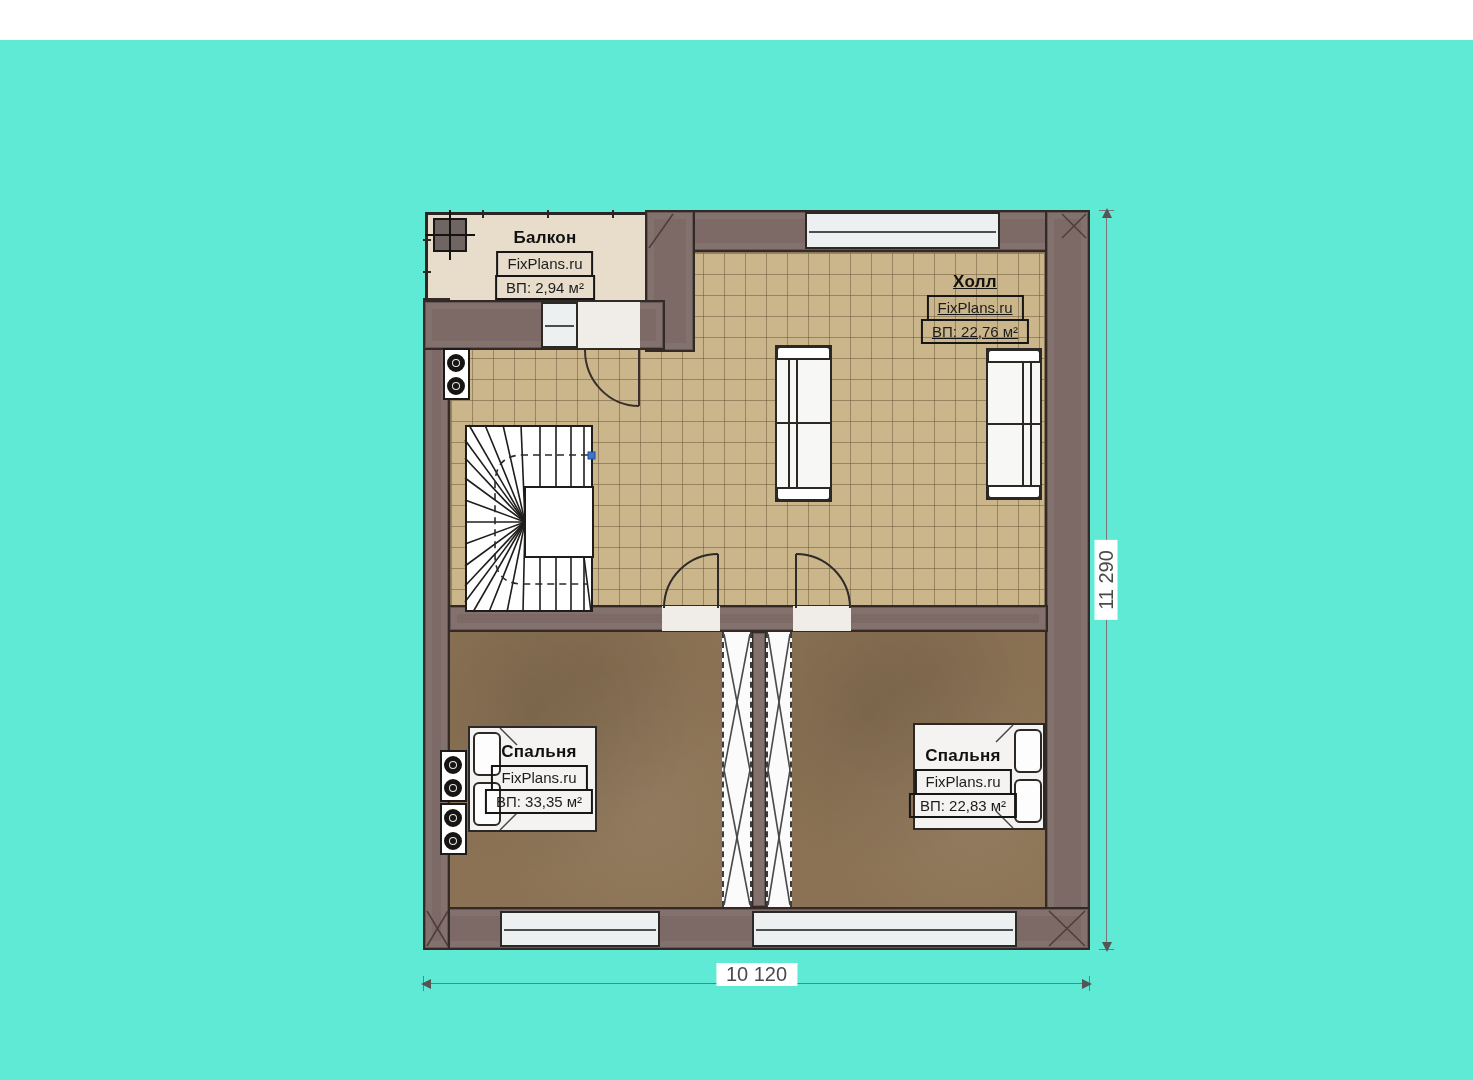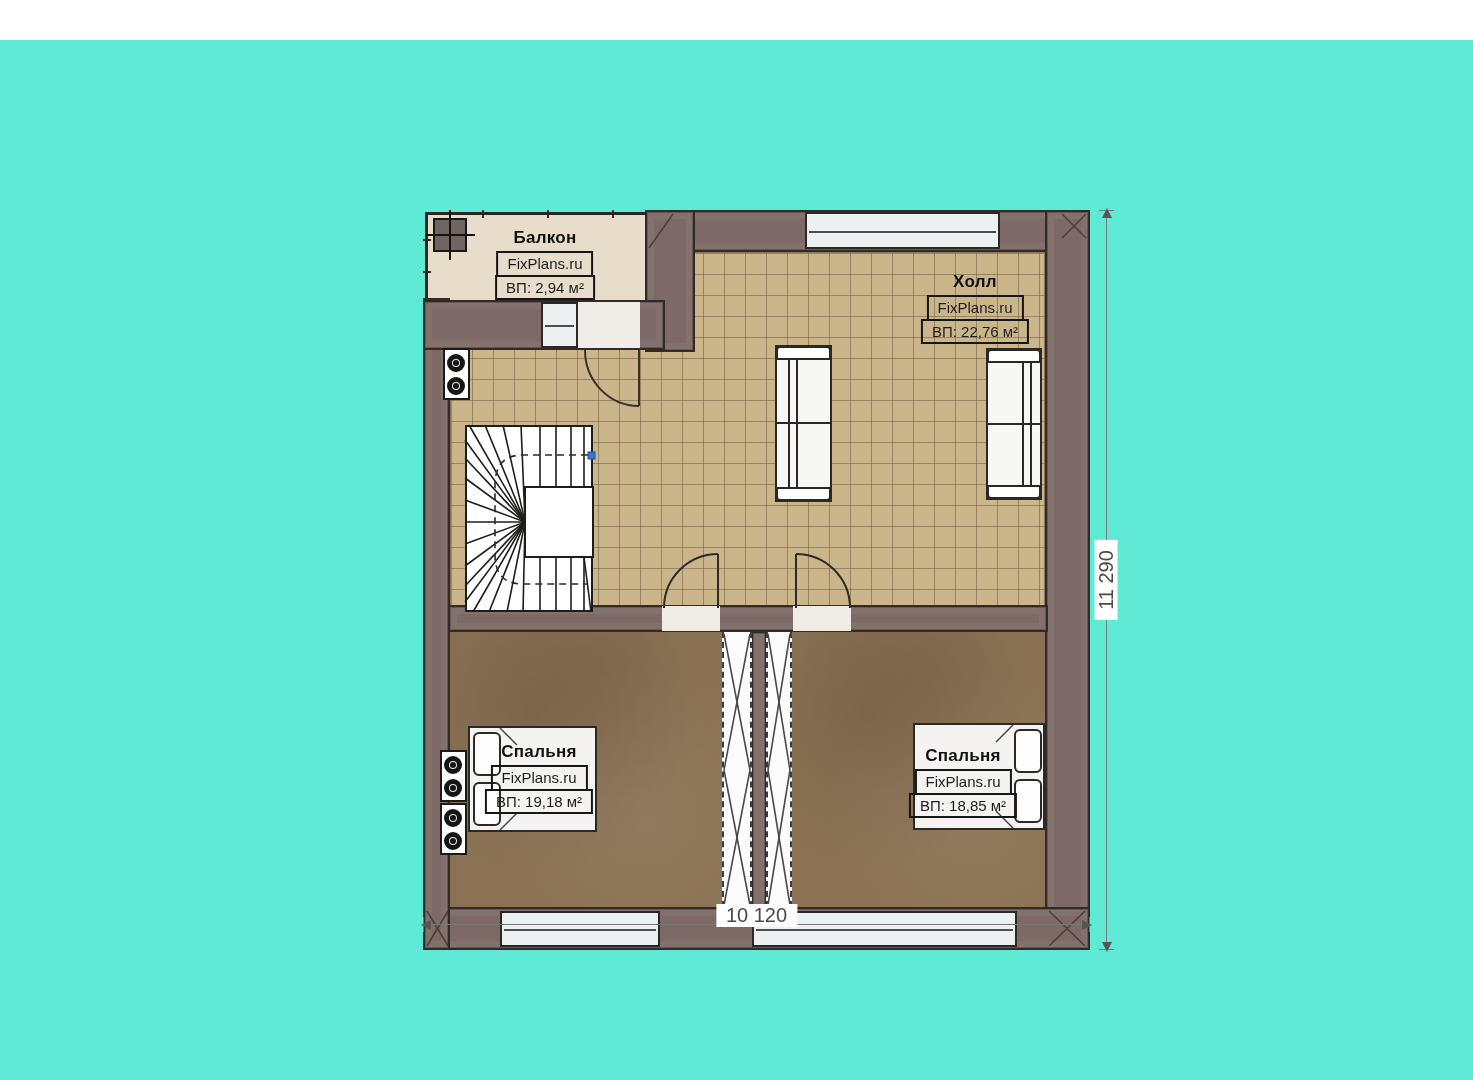--- a/index.html
+++ b/index.html
@@ -76,21 +76,21 @@
   
   .room-label{position:absolute;display:flex;flex-direction:column;align-items:center;
     transform:translateX(-50%);z-index:40;color:#141414;}
   .room-name{font-size:17px;font-weight:700;letter-spacing:.3px;margin-bottom:3px;color:#111;}
   .label-box{border:2px solid #161616;padding:1px 9px;font-size:15px;line-height:1.3;
     white-space:nowrap;color:#1c1c1c;text-align:center;}
   .label-box + .label-box{margin-top:-2px;}
 
   
   .dim{position:absolute;z-index:50;color:#4a4a4a;font-size:20px;}
-  .dim-bottom{left:423px;top:864px;width:667px;height:40px;text-align:right;}
+  .dim-bottom{left:423px;top:923px;width:667px;height:40px;text-align:right;}
   .dim-bottom .dline{position:absolute;left:0;right:0;top:20px;height:0;border-top:1.5px solid #777;}
   .dim-bottom .tick{position:absolute;top:13px;width:0;height:15px;border-left:1.5px solid #777;}
   .arrow{position:absolute;width:0;height:0;border:solid transparent;}
   .dim-bottom .arrow-left{left:-2px;top:16px;border-width:5px 10px 5px 0;border-right-color:#555;}
   .dim-bottom .arrow-right{right:-2px;top:16px;border-width:5px 0 5px 10px;border-left-color:#555;}
   .dim-bottom .dtext{position:absolute;left:50%;top:0;transform:translateX(-50%);
     background:#ffffff;padding:0 10px;}
   .dim-right{left:1086px;top:170px;width:40px;height:740px;}
   .dim-right .dline{position:absolute;top:0;bottom:0;left:20px;width:0;border-left:1.5px solid #777;}
   .dim-right .tick{position:absolute;left:13px;height:0;width:15px;border-top:1.5px solid #777;}
@@ -270,34 +270,34 @@
           <line x1="25" y1="701" x2="4" y2="736"></line>
         <line x1="226" y1="38" x2="250" y2="4"></line>
       </g>
     </svg>
 
     <div class="room-label" style="left:122px;top:18px;">
       <div class="room-name">Балкон</div>
       <div class="label-box">FixPlans.ru</div>
       <div class="label-box">ВП: 2,94 м²</div>
     </div>
-    <div class="room-label" style="left:552px;top:62px;">
+    <div class="room-label" style="left:552px;top:62px;text-decoration:underline;">
       <div class="room-name">Холл</div>
       <div class="label-box">FixPlans.ru</div>
       <div class="label-box">ВП: 22,76 м²</div>
     </div>
     <div class="room-label" style="left:116px;top:532px;">
       <div class="room-name">Спальня</div>
       <div class="label-box">FixPlans.ru</div>
-      <div class="label-box">ВП: 19,18 м²</div>
+      <div class="label-box">ВП: 33,35 м²</div>
     </div>
     <div class="room-label" style="left:540px;top:536px;">
       <div class="room-name">Спальня</div>
       <div class="label-box">FixPlans.ru</div>
-      <div class="label-box">ВП: 18,85 м²</div>
+      <div class="label-box">ВП: 22,83 м²</div>
     </div>
   </div>
 
   <div class="dim dim-bottom">
     <div class="dline"></div>
     <div class="tick" style="left:0;"></div>
     <div class="tick" style="right:0;"></div>
     <div class="arrow arrow-left"></div>
     <div class="arrow arrow-right"></div>
     <span class="dtext">10 120</span>

